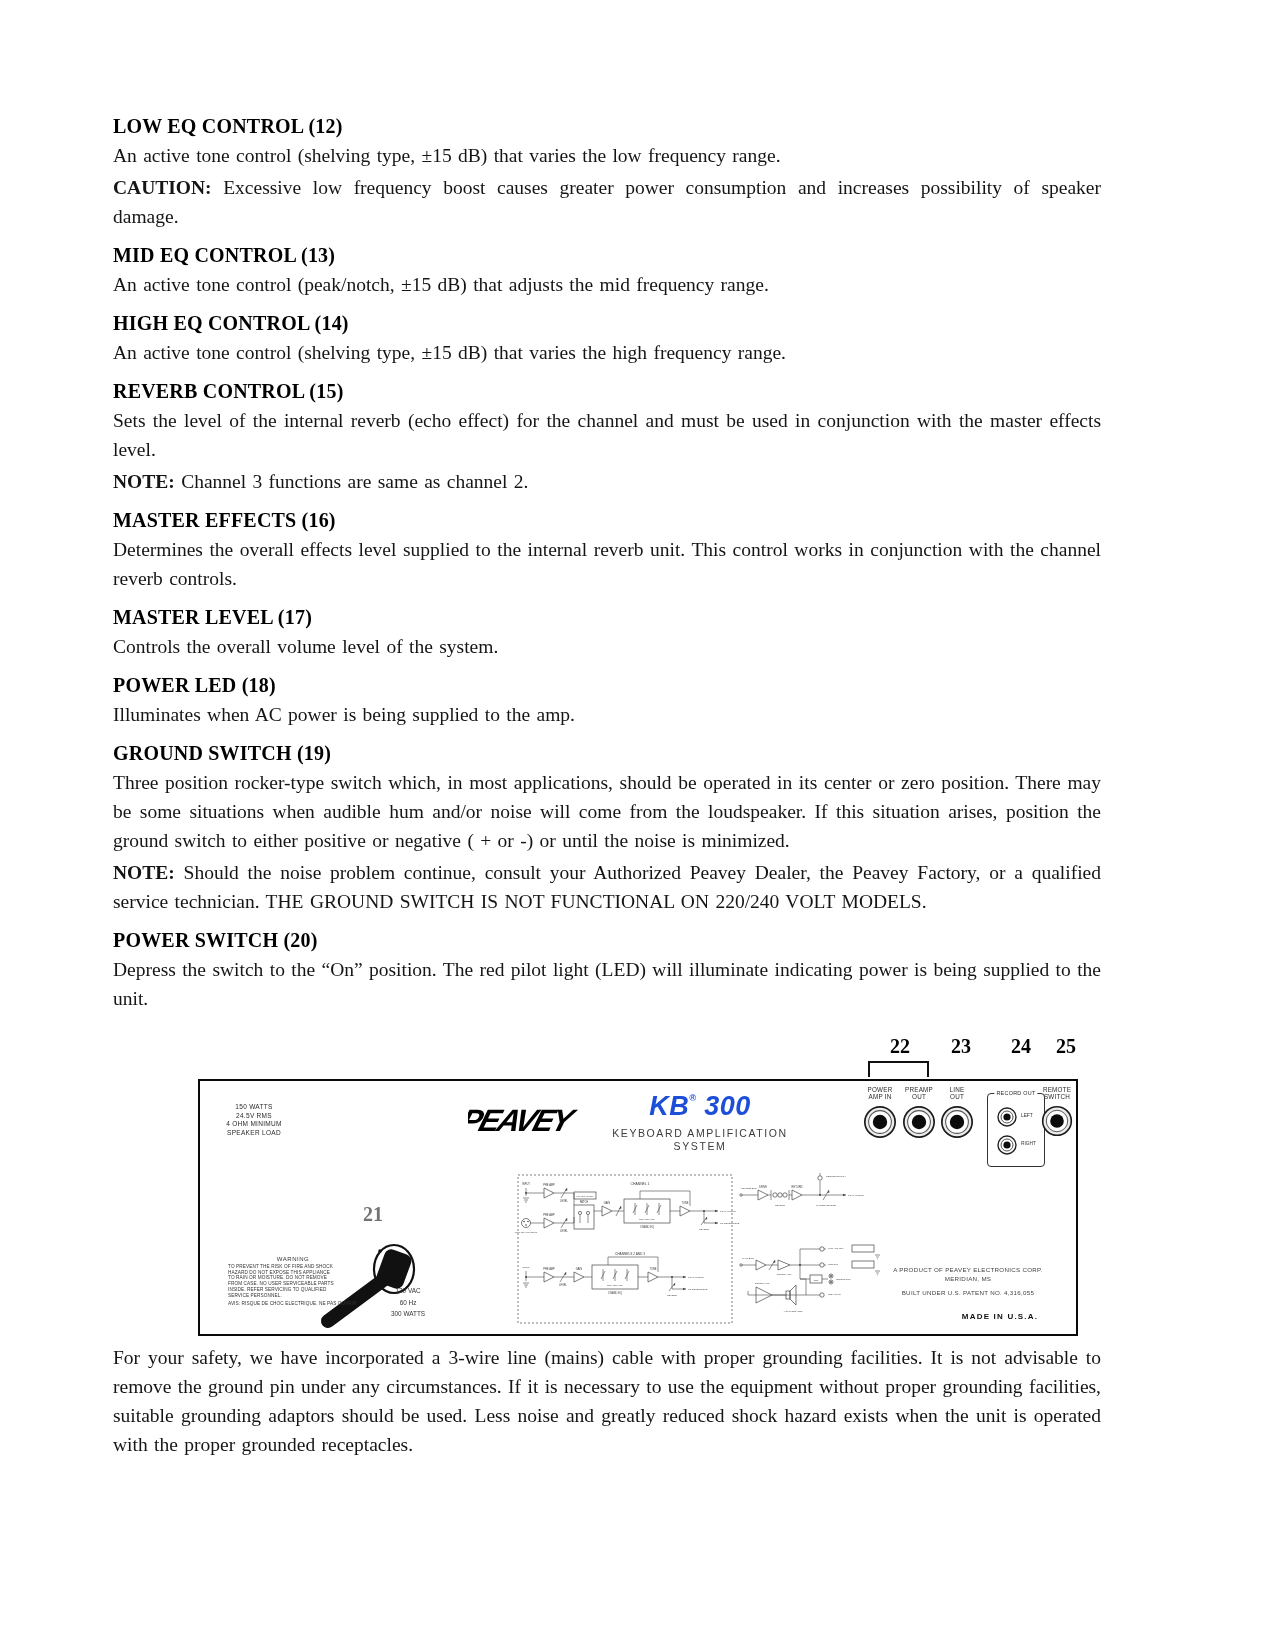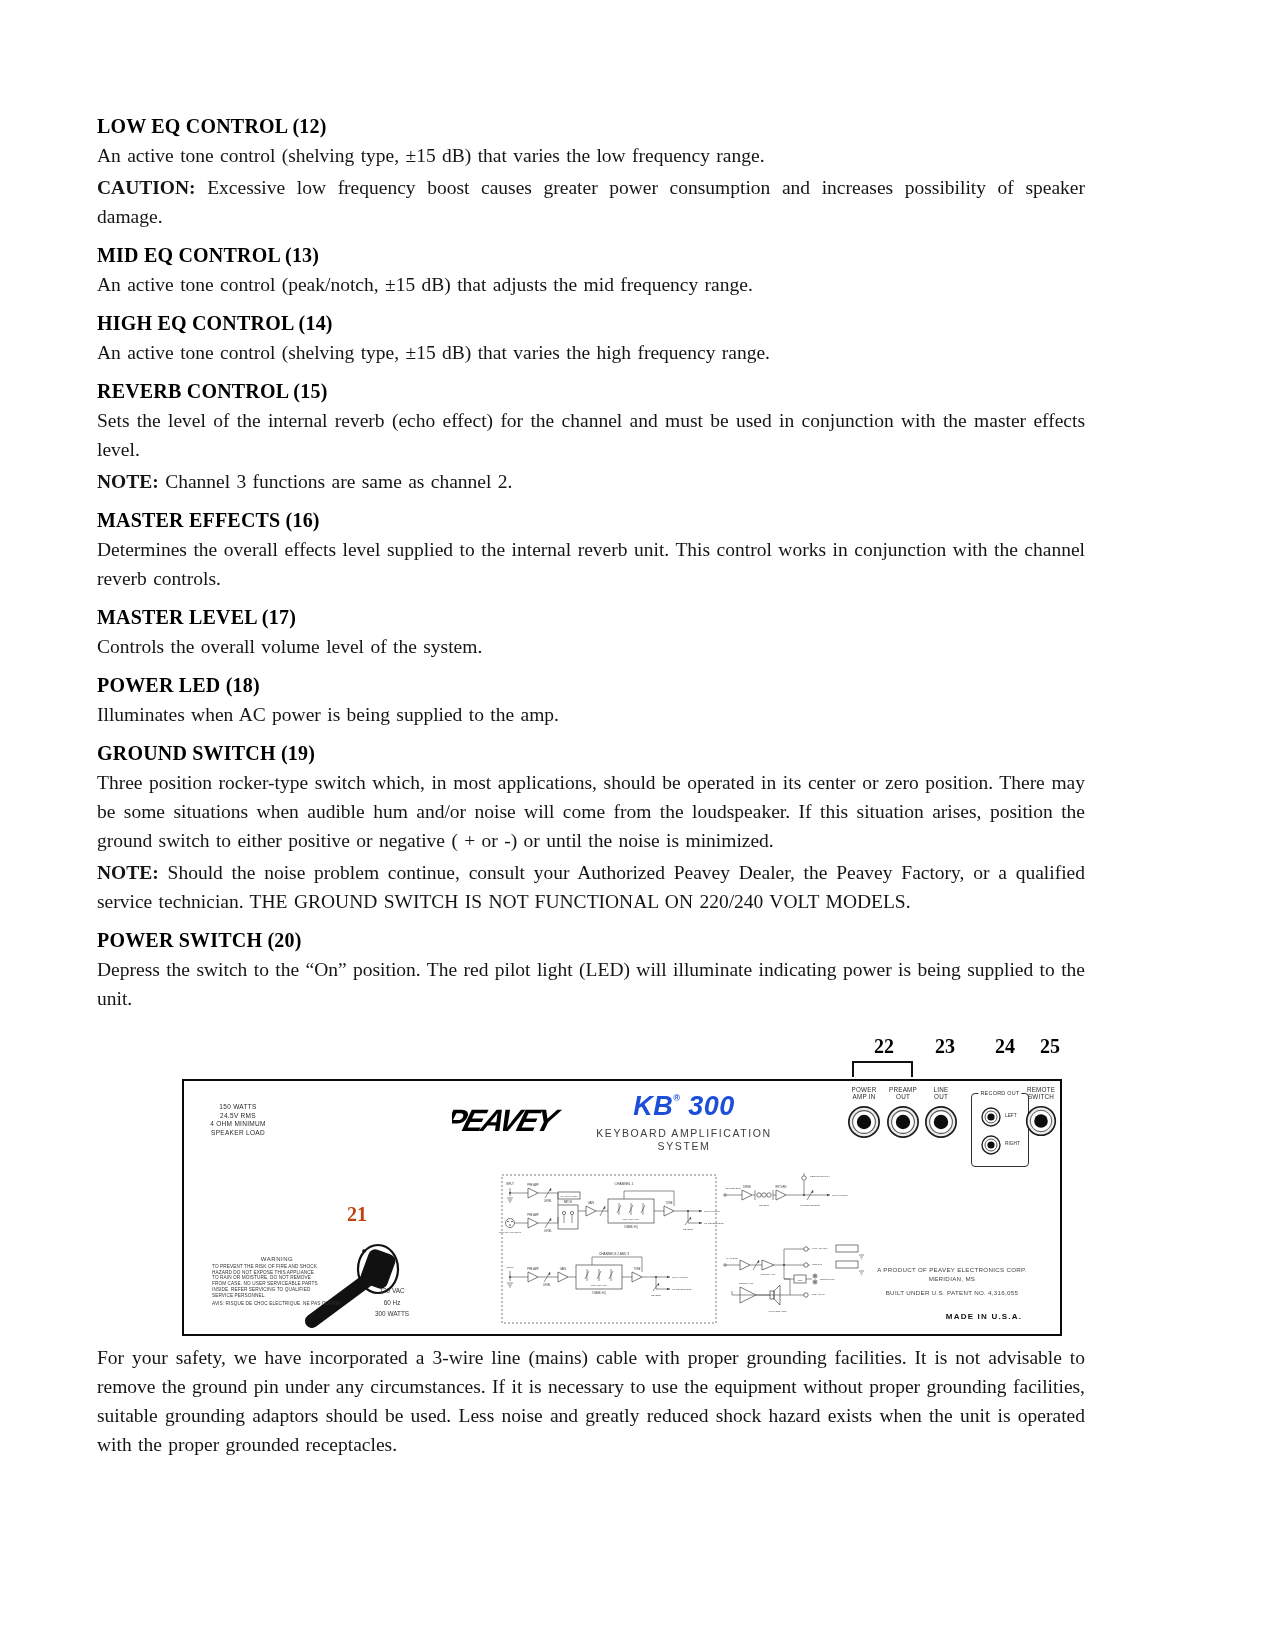--- a/index.html
+++ b/index.html
@@ -1,18 +1,18 @@
 <!DOCTYPE html>
 <html><head>
 <meta charset="utf-8">
 <style>
   html,body{margin:0;padding:0;background:#e9e9e9;}
   .page{position:relative;width:1275px;height:1651px;background:#ffffff;margin:0 auto;
         font-family:"Liberation Serif",serif;color:#151515;overflow:hidden;}
-  .content{position:absolute;left:97px;top:112px;width:988px;}
+  .content{position:absolute;left:113px;top:112px;width:988px;}
   section h2{font-size:20px;line-height:29px;margin:10px 0 0;font-weight:700;color:#000;
              font-family:"Liberation Serif",serif;letter-spacing:.2px;}
   section:first-child h2{margin-top:0;}
   .content p{font-size:19.5px;line-height:29px;margin:0;text-align:justify;word-spacing:1.5px;}
   .content p + p{margin-top:3px;}
   .content b.lead{font-weight:700;}
 
   
   .diagram{position:relative;height:304px;margin-top:22px;}
   .callout{position:absolute;top:0;width:36px;text-align:center;font-weight:700;font-size:20px;color:#000;}
@@ -33,21 +33,21 @@
   .recordbox{position:absolute;left:787px;top:12px;width:56px;height:72px;border:1.3px solid #333;border-radius:4px;}
   .recordbox .boxtitle{position:absolute;left:50%;top:-4px;transform:translateX(-50%);background:#fff;
                        padding:0 2px;font-size:5.4px;letter-spacing:.3px;color:#2a2a2a;white-space:nowrap;}
   .rca{position:absolute;}
   .rcalbl{position:absolute;font-size:4.8px;color:#333;}
   .warnblk{position:absolute;left:28px;top:176px;width:130px;font-size:4.7px;line-height:5.8px;
            color:#333;letter-spacing:.1px;}
   .warnblk .wt{text-align:center;font-size:6px;margin-bottom:1px;letter-spacing:.5px;}
   .acblk{position:absolute;left:176px;top:204px;width:64px;text-align:center;font-size:6.4px;line-height:11.5px;color:#333;}
   .c21{position:absolute;left:163px;top:122px;font-weight:700;font-size:20px;
-       font-family:"Liberation Serif",serif;color:#c2410c;}
+       font-family:"Liberation Serif",serif;color:#737373;}
   .cord{position:absolute;left:112px;top:158px;}
   .prodblk{position:absolute;left:637px;top:184px;width:262px;text-align:center;
            font-size:6.2px;line-height:9px;color:#444;letter-spacing:.3px;}
   .patent{position:absolute;left:637px;top:208px;width:262px;text-align:center;
           font-size:6.2px;color:#444;letter-spacing:.3px;}
   .made{position:absolute;left:700px;top:231px;width:200px;text-align:center;
         font-weight:700;font-size:8px;letter-spacing:1.2px;color:#111;}
   .schem{position:absolute;left:290px;top:84px;}
   .schem text{font-family:"Liberation Sans",sans-serif;fill:#3a3a3a;}
   .schem .ln{stroke:#444;stroke-width:.6;fill:none;}

